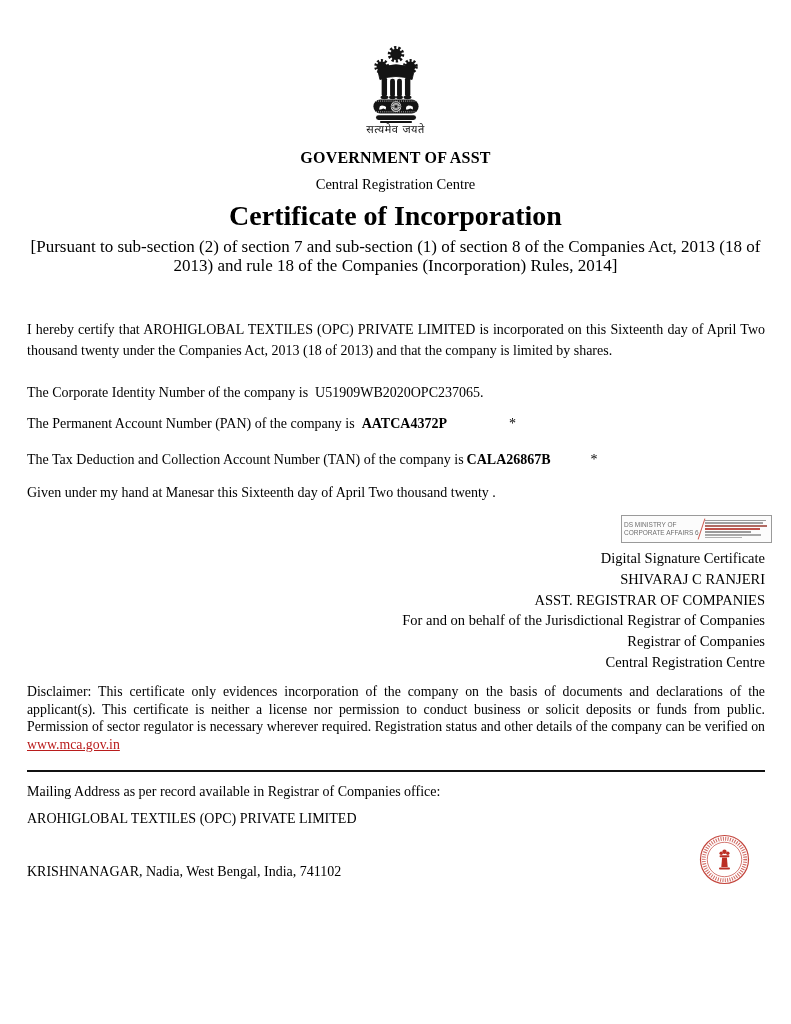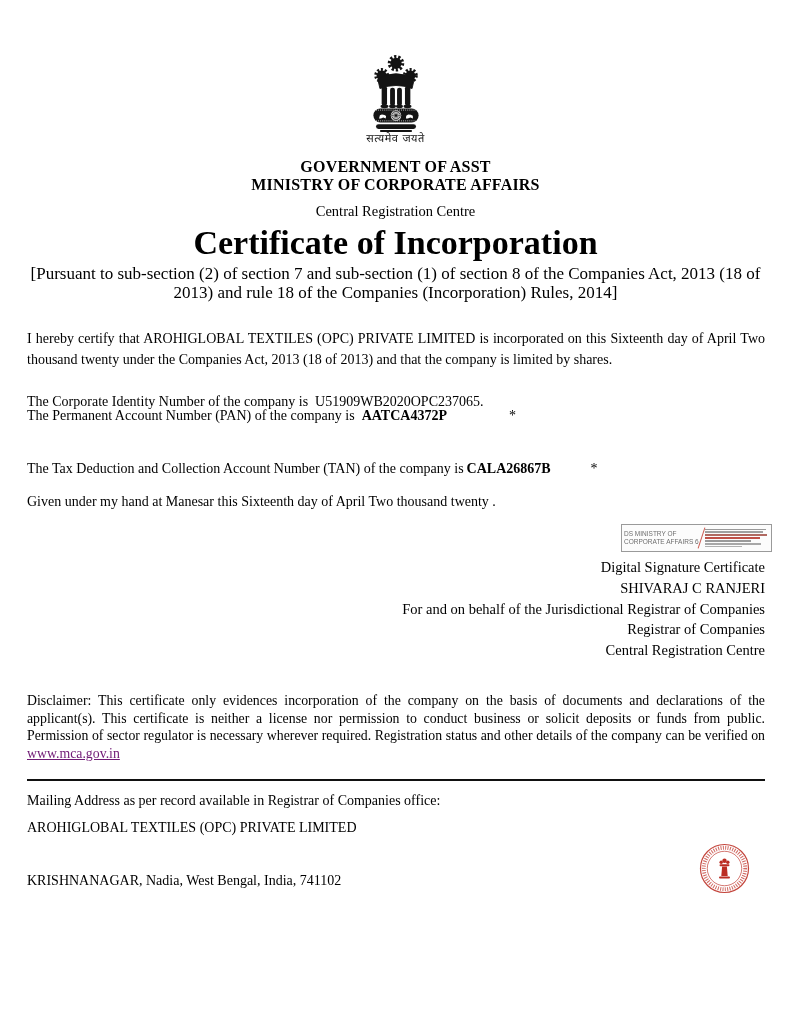--- a/index.html
+++ b/index.html
@@ -1,21 +1,21 @@
 <!DOCTYPE html>
 <html><head>
 <meta charset="utf-8">
 <style>
   * { margin: 0; padding: 0; box-sizing: border-box; }
   html, body { background: #ffffff; }
   .page {
     position: relative;
     width: 791px;
     height: 892px;
-    margin: 16px auto;
+    margin: 7px auto;
     background: #ffffff;
     font-family: "Liberation Serif", "DejaVu Serif", serif;
     color: #000000;
     overflow: hidden;
   }
   
   .header-block {
     position: absolute;
     top: 36px; left: 0; right: 0;
     text-align: center;
@@ -36,41 +36,41 @@
     letter-spacing: 0.2px;
   }
   .centre-line {
     margin-top: 9px;
     font-size: 14.5px;
     line-height: 16px;
   }
   .doc-title {
     margin-top: 9px;
     font-weight: bold;
-    font-size: 34px;
+    font-size: 28px;
     line-height: 30px;
   }
   .pursuant {
     margin-top: 7px;
     font-size: 17px;
     line-height: 18.5px;
     max-width: 742px;
     margin-left: auto;
     margin-right: auto;
   }
   
   .para {
     position: absolute;
     left: 27px; right: 26px;
     font-size: 14px;
     line-height: 20.5px;
   }
   .certify { top: 313px; text-align: justify; }
   .cin-line { top: 376px; }
-  .pan-line { top: 390px; }
+  .pan-line { top: 407px; }
   .tan-line { top: 443px; }
   .given-line { top: 476px; }
   .val-gap { margin-left: 7px; }
   .val-tight { margin-left: 3px; text-align: center; }
   .bold { font-weight: bold; }
   .ast-pan { margin-left: 62px; }
   .ast-tan { margin-left: 40px; }
   
   .dsc-box {
     position: absolute;
@@ -108,21 +108,21 @@
   .signature-block {
     position: absolute;
     top: 541px; left: 27px; right: 26px;
     text-align: right;
     font-size: 14.5px;
     line-height: 20.8px;
   }
   .signature-block .sig-line { display: block; }
   
   .disclaimer { top: 676px; text-align: justify; line-height: 17.6px; font-size: 13.8px; }
-  .mca-link { color: #701a75; text-decoration: underline; cursor: pointer; }
+  .mca-link { color: #b91c1c; text-decoration: underline; cursor: pointer; }
   
   .rule {
     position: absolute;
     top: 763px; left: 27px; right: 26px;
     border-top: 2px solid #111;
   }
   .mailing-heading { top: 775px; }
   .mailing-company { top: 802px; }
   .mailing-addr1 { top: 829px; }
   .mailing-addr2 { top: 855px; }
@@ -188,21 +188,20 @@
         <polygon points="30.5,76.5 31.5,72.8 33.8,71.8 36.8,72.4 38.6,73.6 38.2,76.5 35.4,75.4 32.6,76.5" fill="#ffffff"></polygon>
         <polygon points="61.4,76.5 61.8,73.4 64,72 67,72.2 69.3,73.4 69.5,76.5 66.5,75.4 63.6,76.5" fill="#ffffff"></polygon>
 
         <rect x="27" y="83" width="46" height="5.6" rx="2.8" fill="#141414"></rect>
         <rect x="31.5" y="89.6" width="37" height="2.4" rx="1.2" fill="#141414"></rect>
       </svg>
     </div>
     <div class="motto">सत्यमेव जयते</div>
     <div class="gov-lines">
       <div>GOVERNMENT OF ASST</div>
-      <div>MINISTRY OF CORPORATE AFFAIRS</div>
     </div>
     <div class="centre-line">Central Registration Centre</div>
     <div class="doc-title">Certificate of Incorporation</div>
     <div class="pursuant">[Pursuant to sub-section (2) of section 7 and sub-section (1) of section 8 of the Companies Act, 2013 (18 of 2013) and rule 18 of the Companies (Incorporation) Rules, 2014]</div>
   </div>
 
   <p class="para certify">I hereby certify that AROHIGLOBAL TEXTILES (OPC) PRIVATE LIMITED is incorporated on this Sixteenth day of April Two thousand twenty under the Companies Act, 2013 (18 of 2013) and that the company is limited by shares.</p>
 
   <p class="para cin-line"><span>The Corporate Identity Number of the company is</span><span class="val-gap">U51909WB2020OPC237065.</span></p>
 
@@ -225,20 +224,21 @@
       <div class="dl4"></div>
         <div class="dl5"></div>
         <div class="dl6"></div>
         <div class="dl7"></div>
     </div>
   </div>
 
   <div class="signature-block">
     <span class="sig-line">Digital Signature Certificate</span>
     <span class="sig-line">SHIVARAJ C RANJERI</span>
+    <span class="sig-line">ASST. REGISTRAR OF COMPANIES</span>
     <span class="sig-line">For and on behalf of the Jurisdictional Registrar of Companies</span>
     <span class="sig-line">Registrar of Companies</span>
     <span class="sig-line">Central Registration Centre</span>
   </div>
 
   <p class="para disclaimer"><span>Disclaimer: This certificate only evidences incorporation of the company on the basis of documents and declarations of the applicant(s). This certificate is neither a license nor permission to conduct business or solicit deposits or funds from public. Permission of sector regulator is necessary wherever required. Registration status and other details of the company can be verified on </span><a class="mca-link" href="#">www.mca.gov.in</a></p>
 
   <div class="rule"></div>
   <p class="para mailing-heading">Mailing Address as per record available in Registrar of Companies office:</p>
   <p class="para mailing-company">AROHIGLOBAL TEXTILES (OPC) PRIVATE LIMITED</p>

